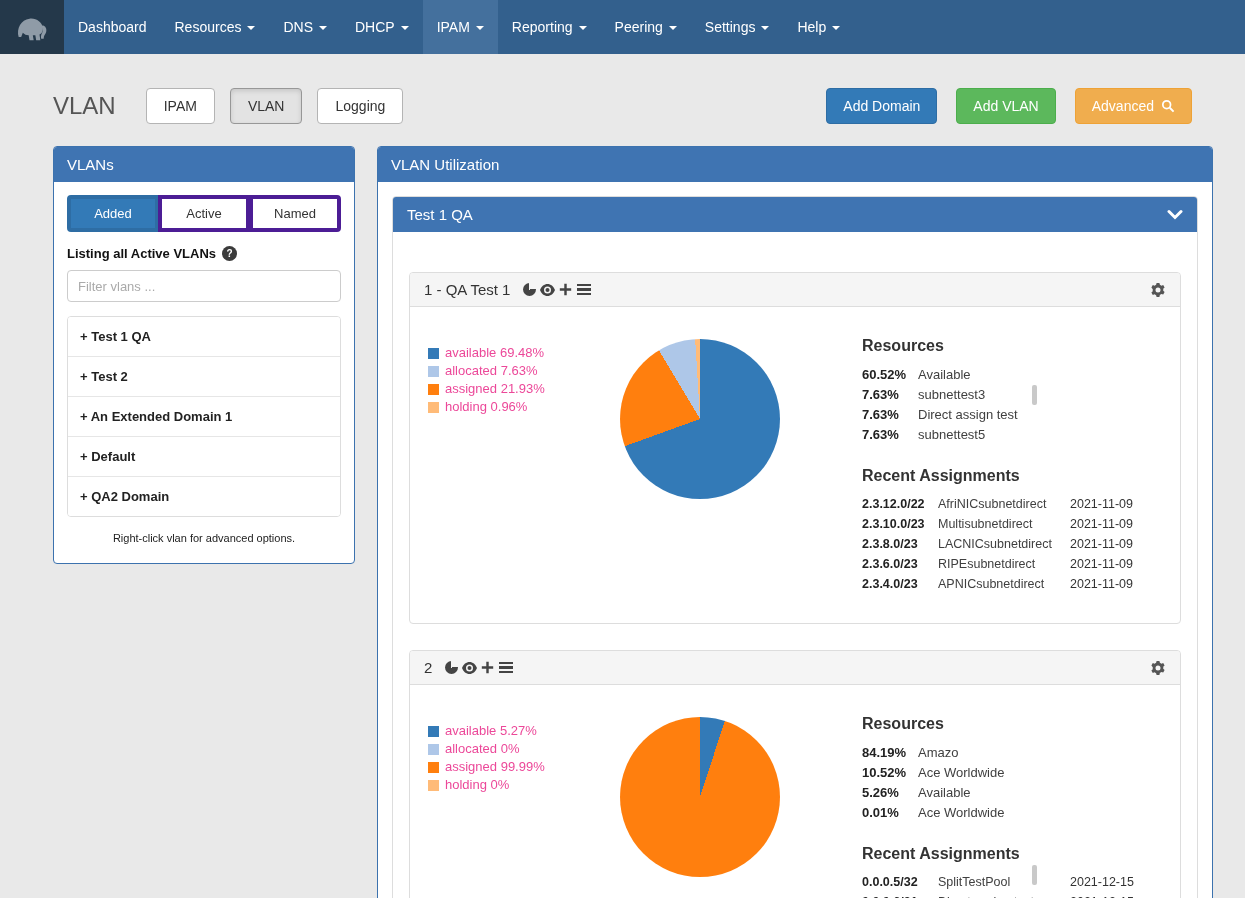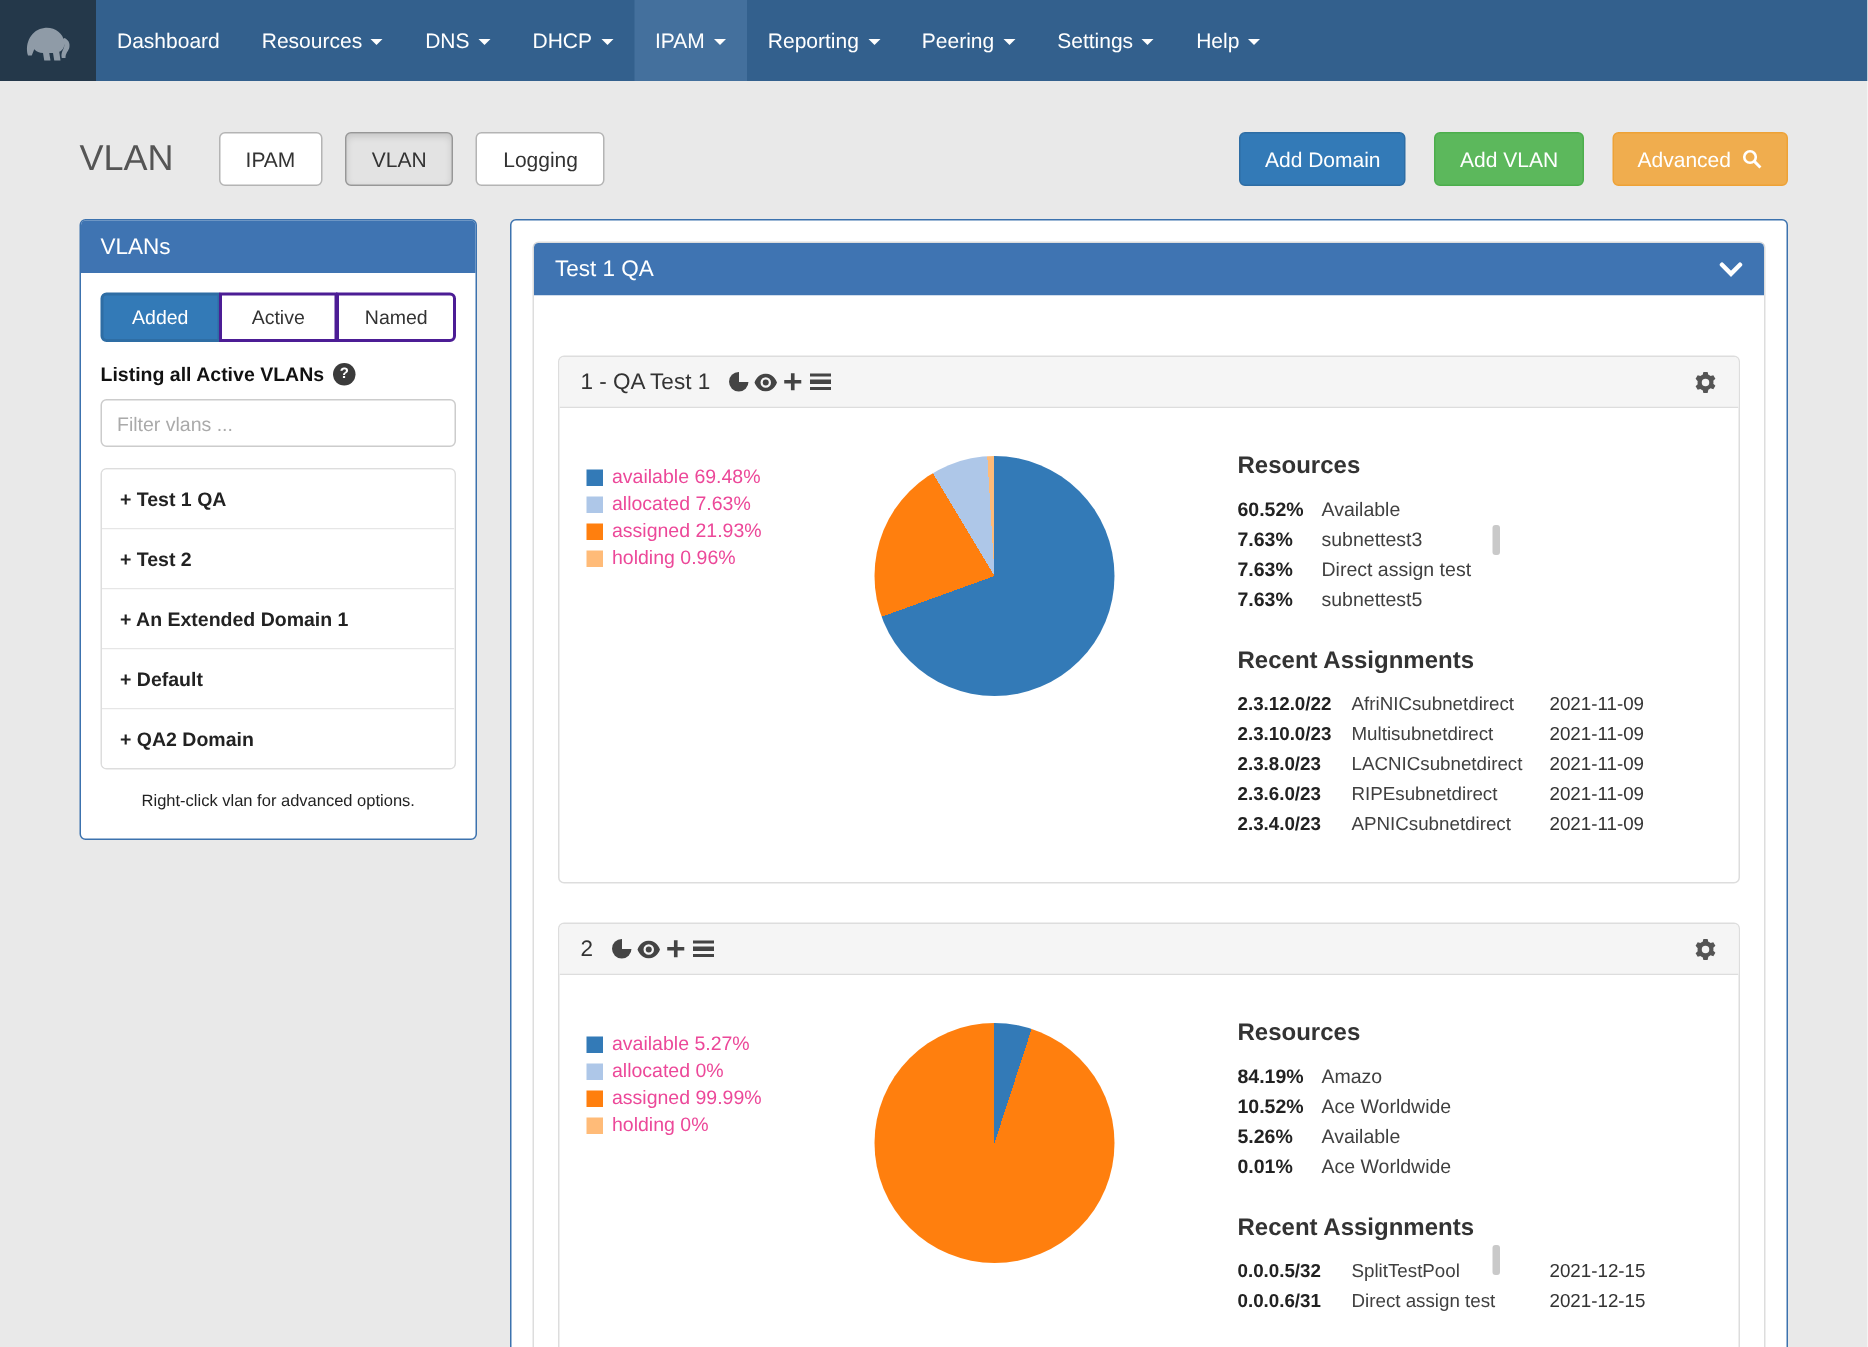--- a/index.html
+++ b/index.html
@@ -42,25 +42,25 @@
   .btn-green  { background:#5cb85c; border-color:#4cae4c; }
   .btn-orange { background:#f0ad4e; border-color:#eea236; }
 
   
   .panels { margin-top:22px; display:flex; gap:22px; align-items:flex-start; }
   .panel { background:#fff; border-radius:4px; }
   .panel-heading { background:#3f74b2; color:#fff; font-size:15px; padding:9px 13px;
                    border-radius:3px 3px 0 0; display:flex; align-items:center; }
 
   
-  .sidebar-panel { width:265px; flex:none; border:1px solid #3c72ae; }
+  .sidebar-panel { width:302px; flex:none; border:1px solid #3c72ae; }
   .sidebar-body { padding:13px; }
   .seg-group { display:flex; }
   .seg { flex:1; text-align:center; padding:7px 0; font-size:13px; background:#fff;
-         border:2px solid #4c1d95; color:#333; cursor:pointer; }
+         border:4px solid #4c1d95; color:#333; cursor:pointer; }
   .seg + .seg { margin-left:-1px; }
   .seg:first-child { border-radius:4px 0 0 4px; }
   .seg:last-child { border-radius:0 4px 4px 0; }
   .seg.active { background:#337ab7; border-color:#2e6da4; color:#fff; }
   .listing-label { margin:14px 0 9px; font-weight:bold; font-size:13px; color:#111;
                    display:flex; align-items:center; gap:6px; }
   .help-badge { width:15px; height:15px; border-radius:50%; background:#3b3b3b; color:#fff;
                 font-size:10px; font-weight:bold; display:inline-flex; align-items:center;
                 justify-content:center; cursor:pointer; }
   .filter-input { width:100%; height:32px; border:1px solid #ccc; border-radius:4px;
@@ -209,20 +209,23 @@
           <div class="vlan-item">+ Test 2</div>
           <div class="vlan-item">+ An Extended Domain 1</div>
           <div class="vlan-item">+ Default</div>
           <div class="vlan-item">+ QA2 Domain</div>
         </div>
         <div class="sidebar-note">Right-click vlan for advanced options.</div>
       </div>
     </div>
 
     <div class="panel main-panel">
+      <div class="panel-heading">
+        <span>VLAN Utilization</span>
+      </div>
       <div class="main-body">
 
         <div class="group-panel">
           <div class="group-heading">
             <span>Test 1 QA</span>
             <span class="group-chevron">
               <svg width="16" height="12" viewBox="0 0 16 12">
                 <path d="M2 2.5l6 6 6-6" fill="none" stroke="#fff" stroke-width="3" stroke-linecap="round"></path>
               </svg>
             </span>

